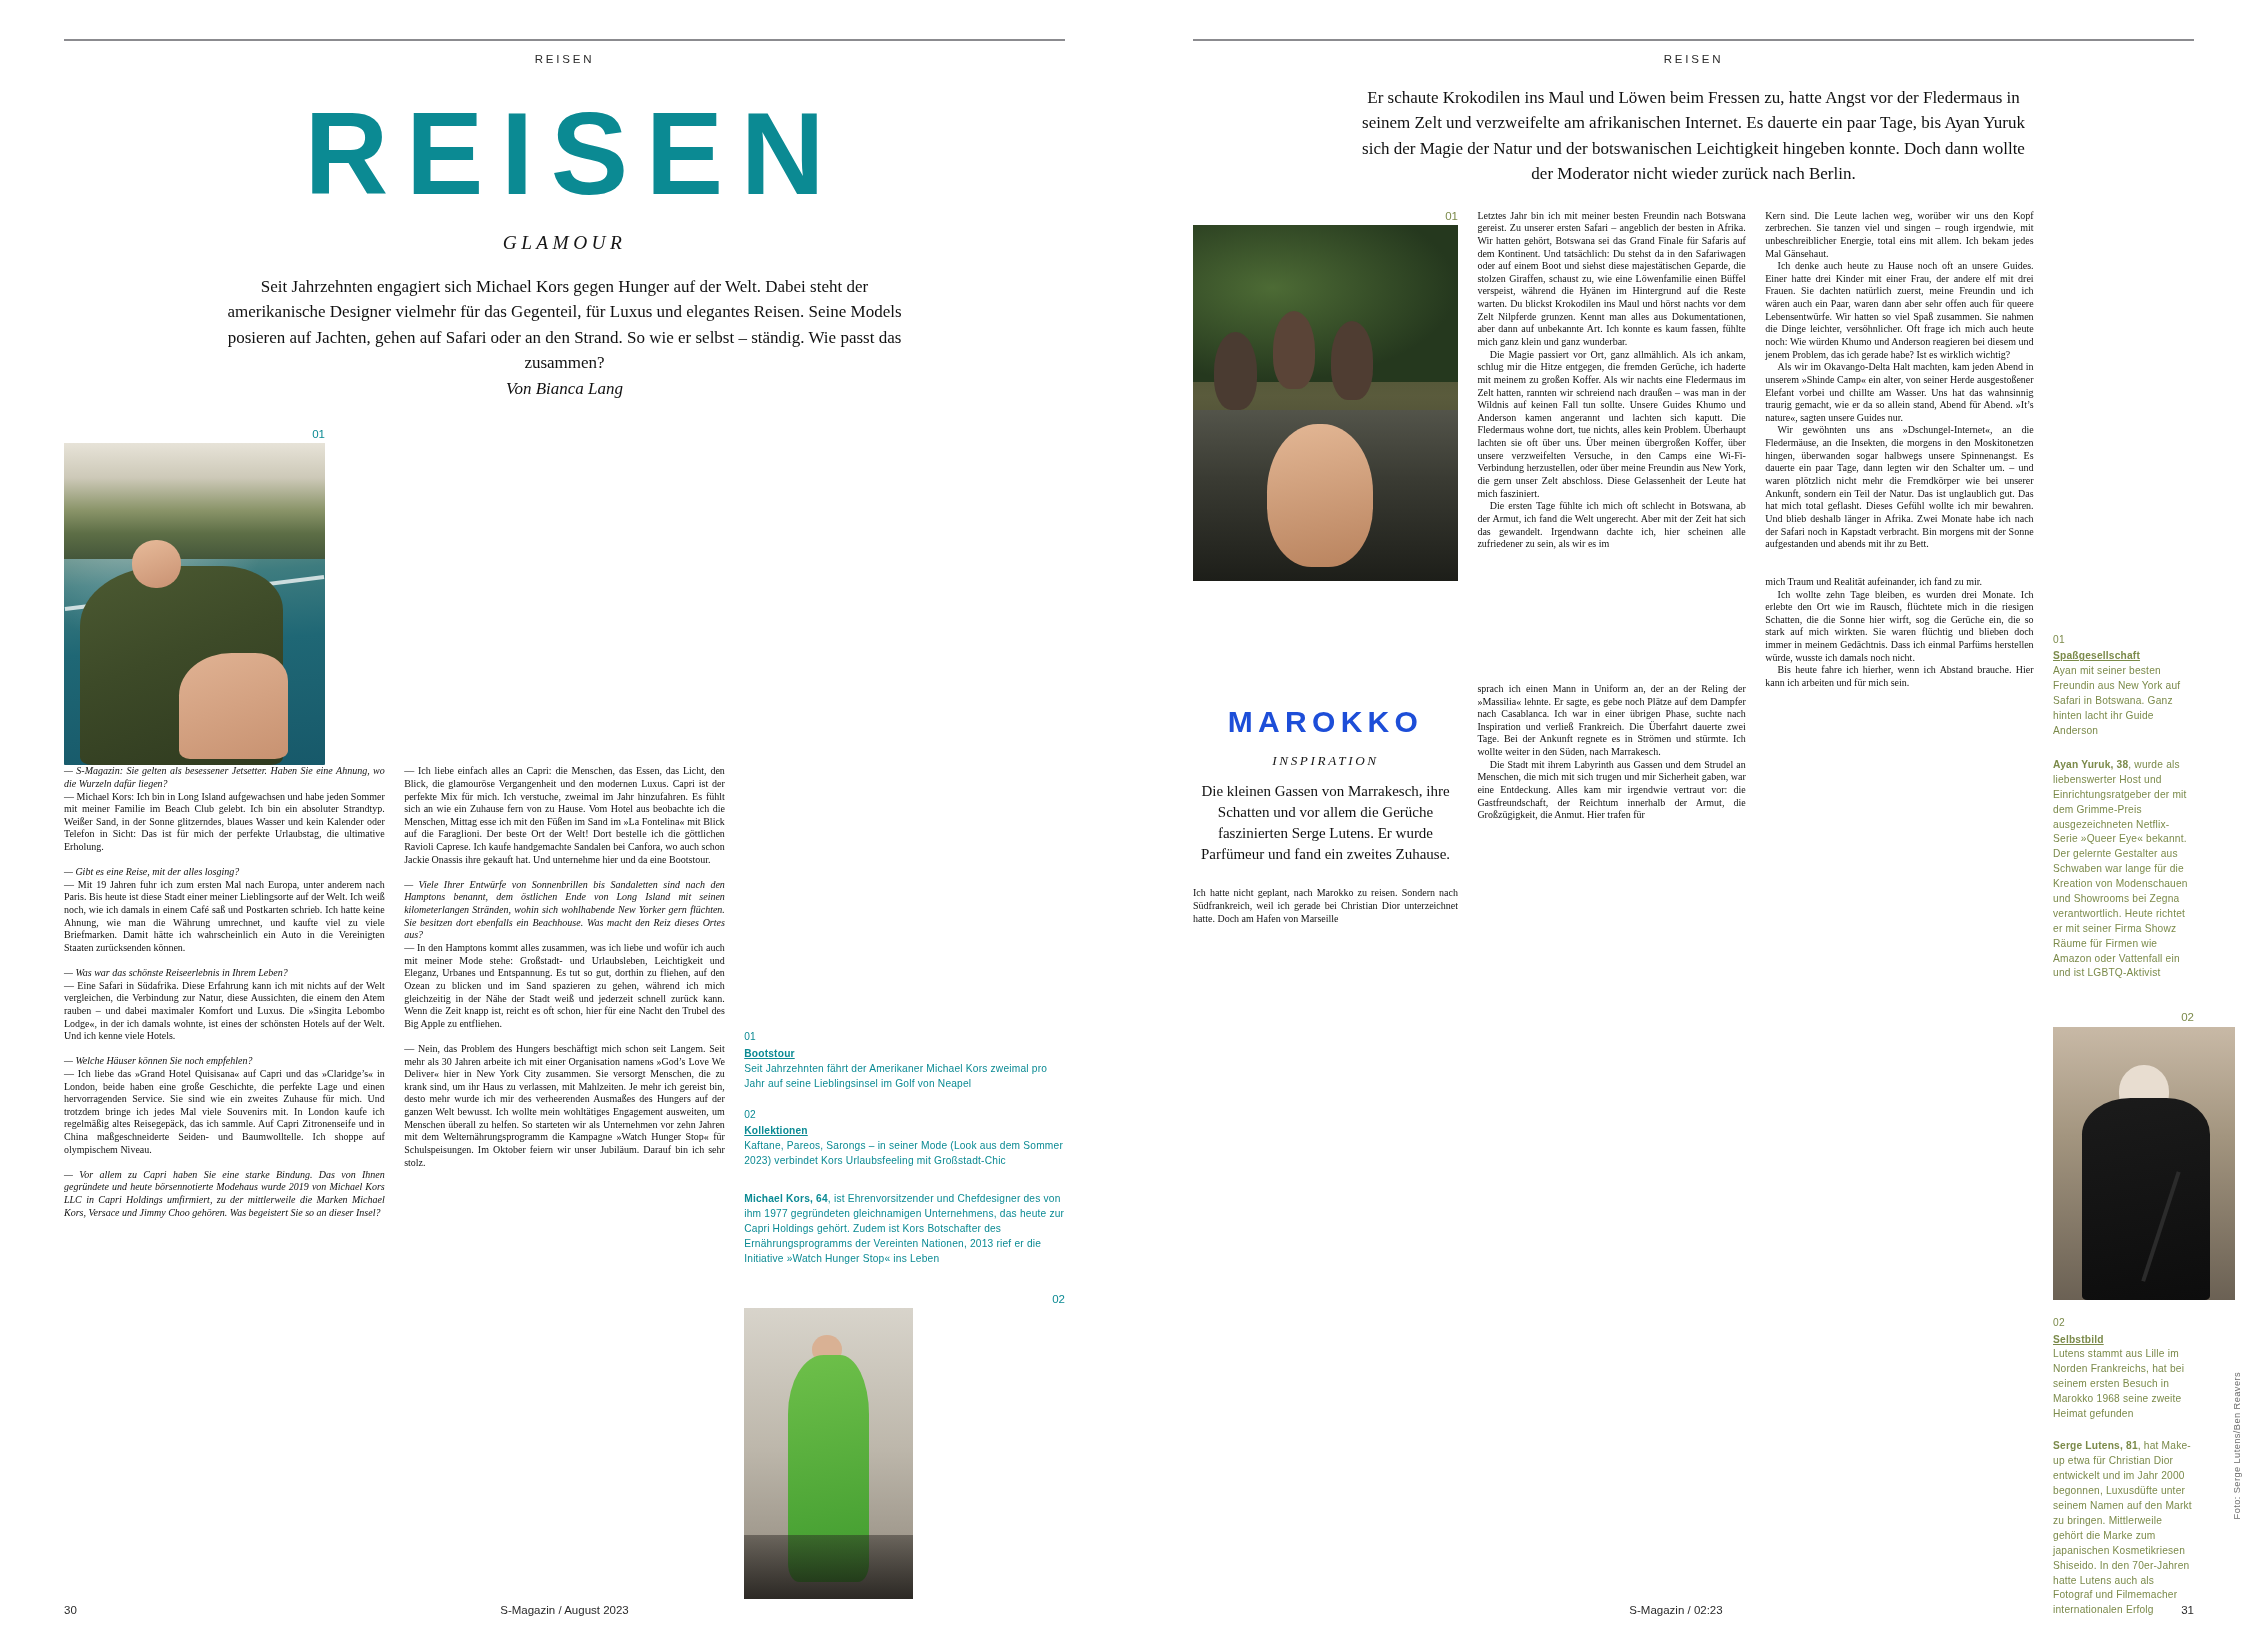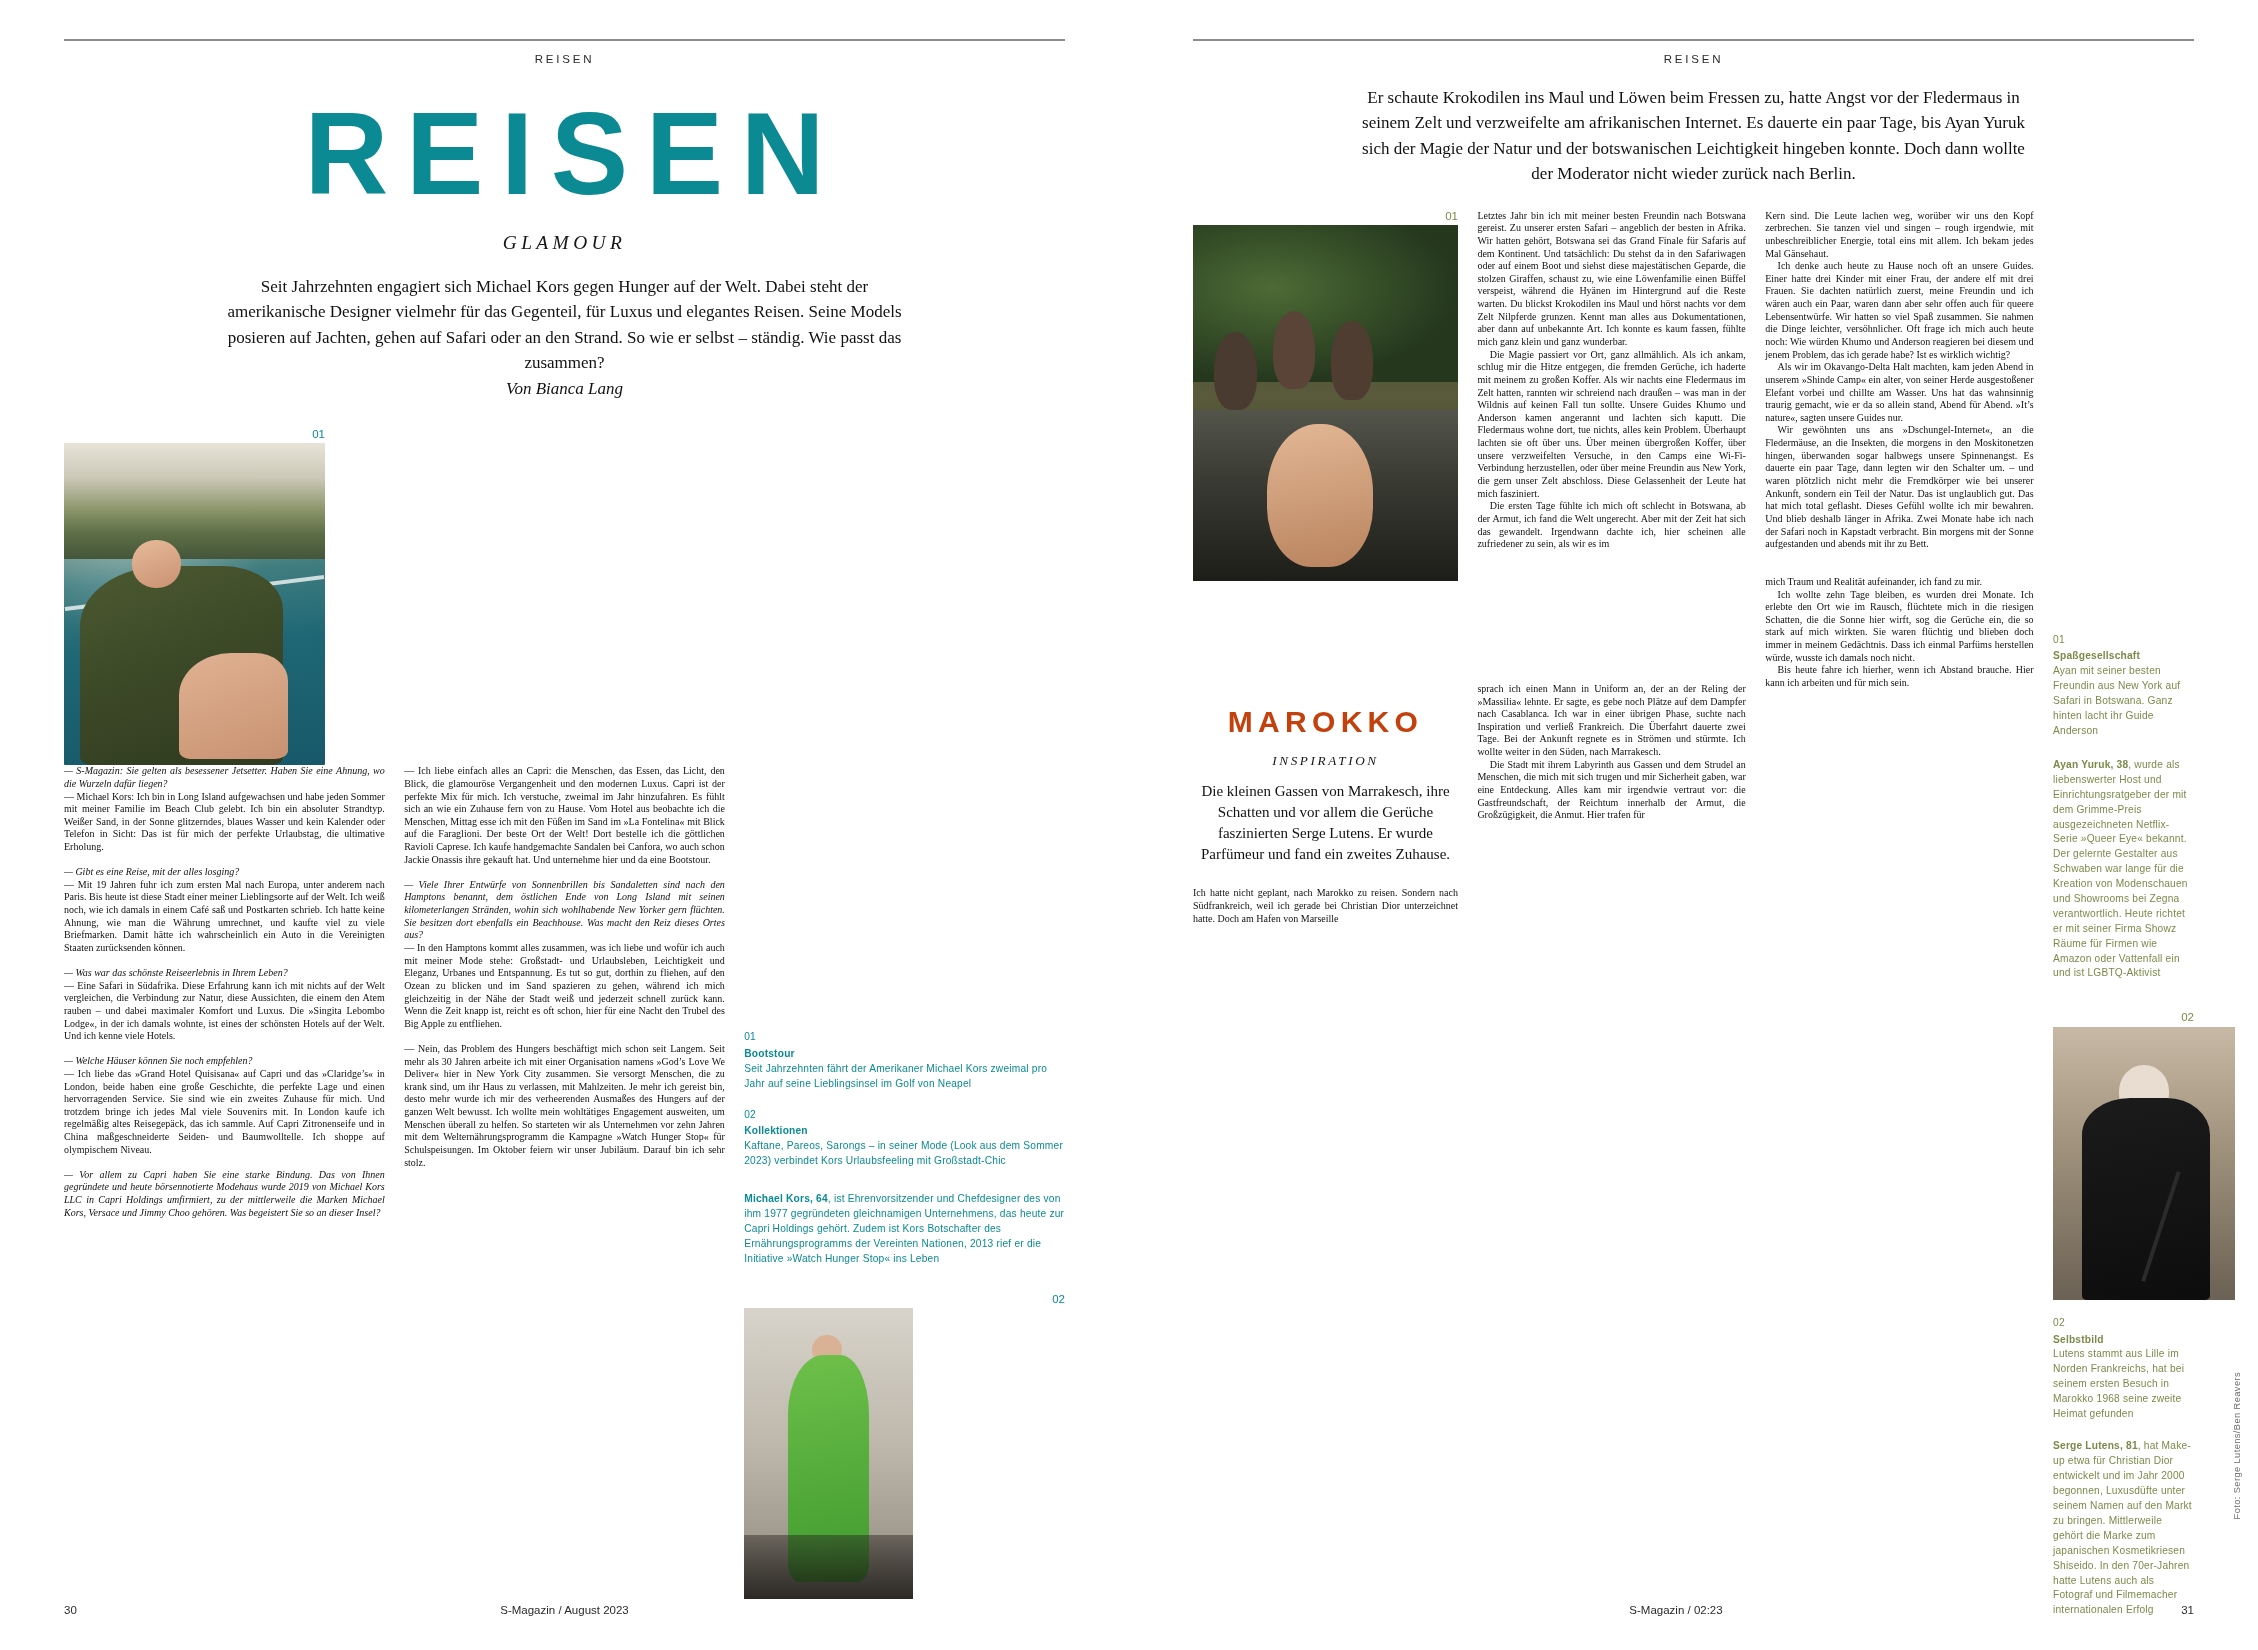--- a/index.html
+++ b/index.html
@@ -70,27 +70,27 @@
     background:linear-gradient(180deg,#c8b9a6 0%,#a3957f 40%,#6b6154 100%);}
   .photo-lutens .suit{position:absolute;left:16%;bottom:0;width:70%;height:74%;
     background:linear-gradient(170deg,#1b1b1b,#0d0d0d);border-radius:38% 34% 4% 4%/18% 18% 2% 2%;}
   .photo-lutens .face{position:absolute;left:36%;top:14%;width:28%;height:20%;background:#e8ddd0;border-radius:48%;}
   .photo-lutens .cane{position:absolute;left:58%;top:52%;width:3.5px;height:42%;background:#2b2b2b;transform:rotate(18deg);}
 
   
   .cap{font-family:"Liberation Sans",sans-serif;font-size:10.2px;line-height:1.46;color:#0b8a93;letter-spacing:0.2px;}
   .cap.olive{color:#7b8a4a;}
   .cap .n{display:block;margin-bottom:1.8px;}
-  .cap .t{display:block;font-weight:700;}
+  .cap .t{display:block;font-weight:700;text-decoration:underline;}
   .cap .txt{display:block;}
   .cap-block{margin-top:16px;}
   .cap .bold{font-weight:700;}
 
   
-  .marokko{font-family:"Liberation Sans",sans-serif;font-weight:700;color:#c2410c;font-size:30px;letter-spacing:5.3px;margin-top:5.3px;}
+  .marokko{font-family:"Liberation Sans",sans-serif;font-weight:700;color:#1d4ed8;font-size:30px;letter-spacing:5.3px;margin-top:5.3px;}
   .marokko-sub{font-style:italic;letter-spacing:2.6px;font-size:13.2px;text-align:center;margin-top:14px;color:#161616;}
   .marokko-lead{font-size:15px;line-height:1.38;text-align:center;margin-top:12.4px;}
 
   
   .footer{position:absolute;left:64px;right:64px;bottom:35px;display:flex;align-items:center;font-family:"Liberation Sans",sans-serif;font-size:11.5px;color:#2a2a2a;}
   .footer .pg{min-width:35px;}
   .footer .ct{flex:1;text-align:center;}
   .footer.rightft .pg{order:2;text-align:right;}
   .footer.rightft .ct{order:1;}
   .credit{position:absolute;right:16px;bottom:132px;writing-mode:vertical-rl;transform:rotate(180deg);

